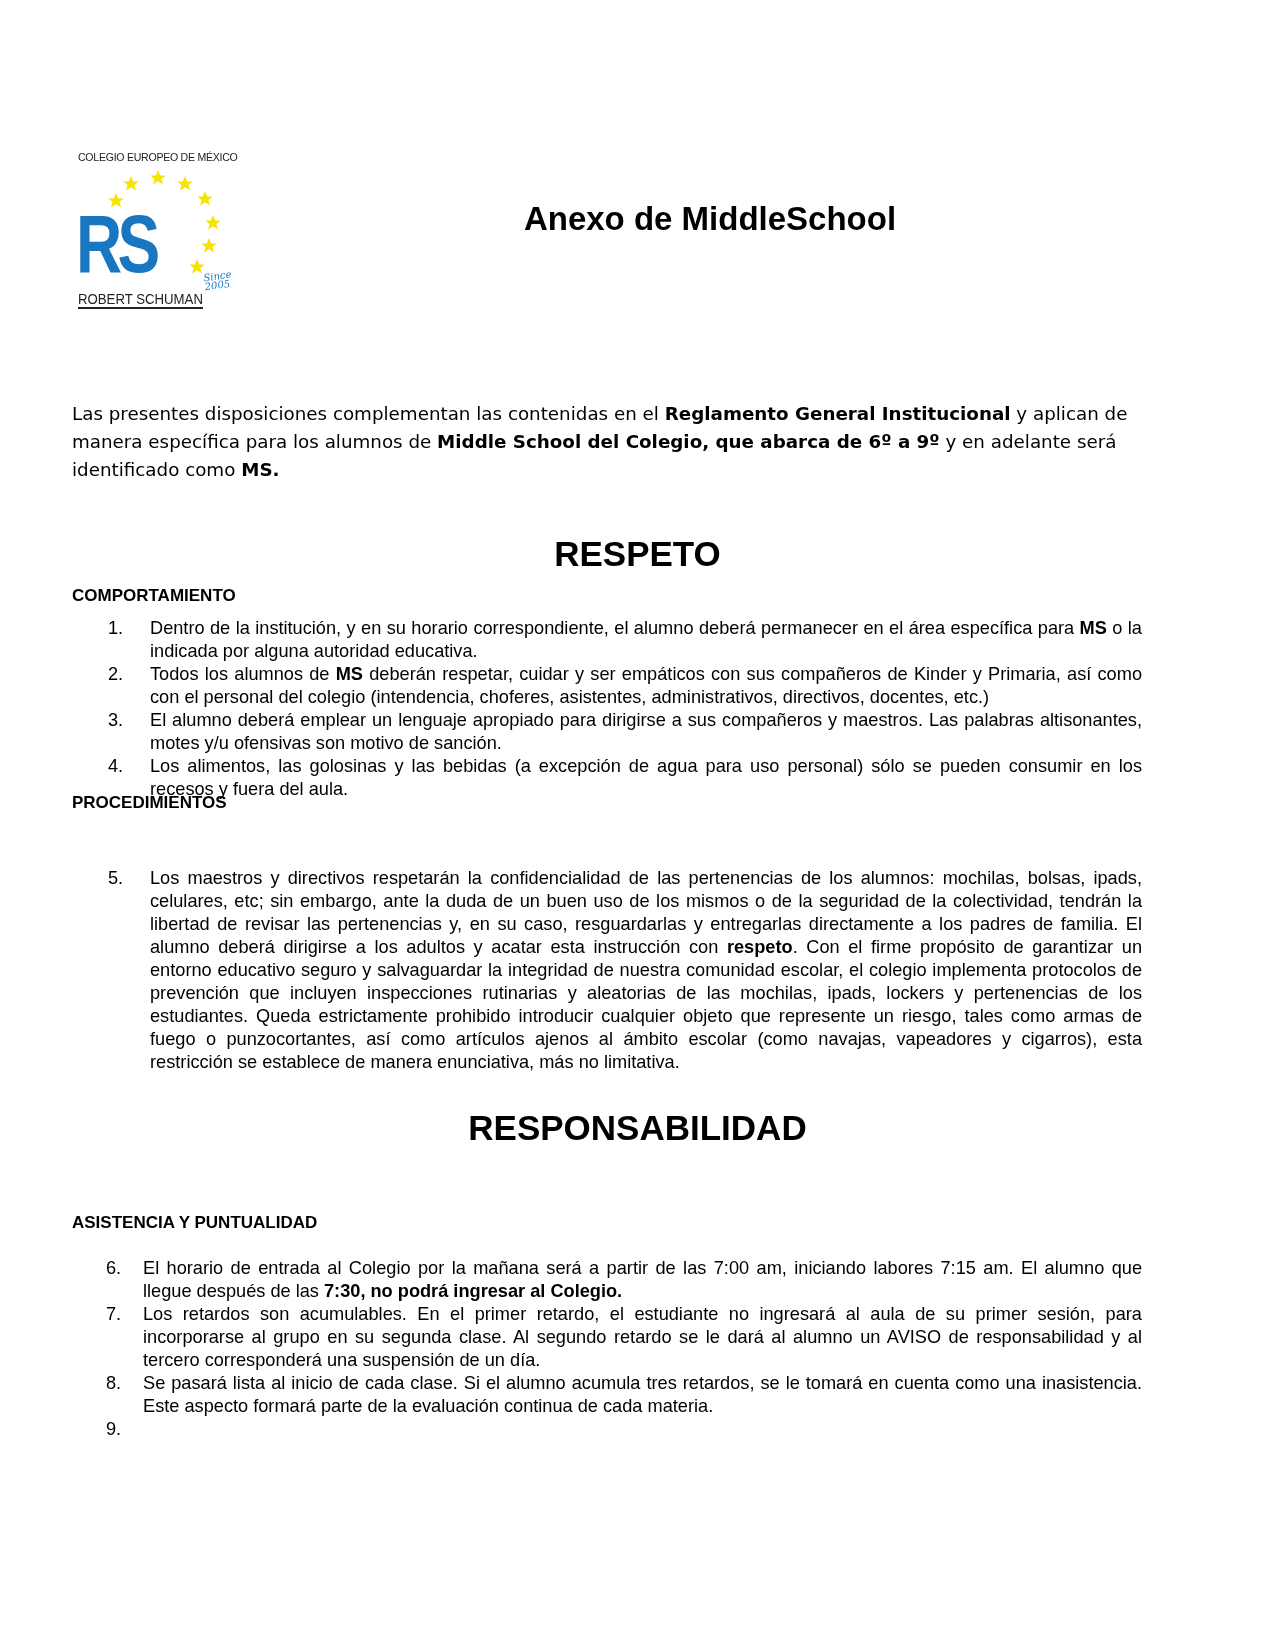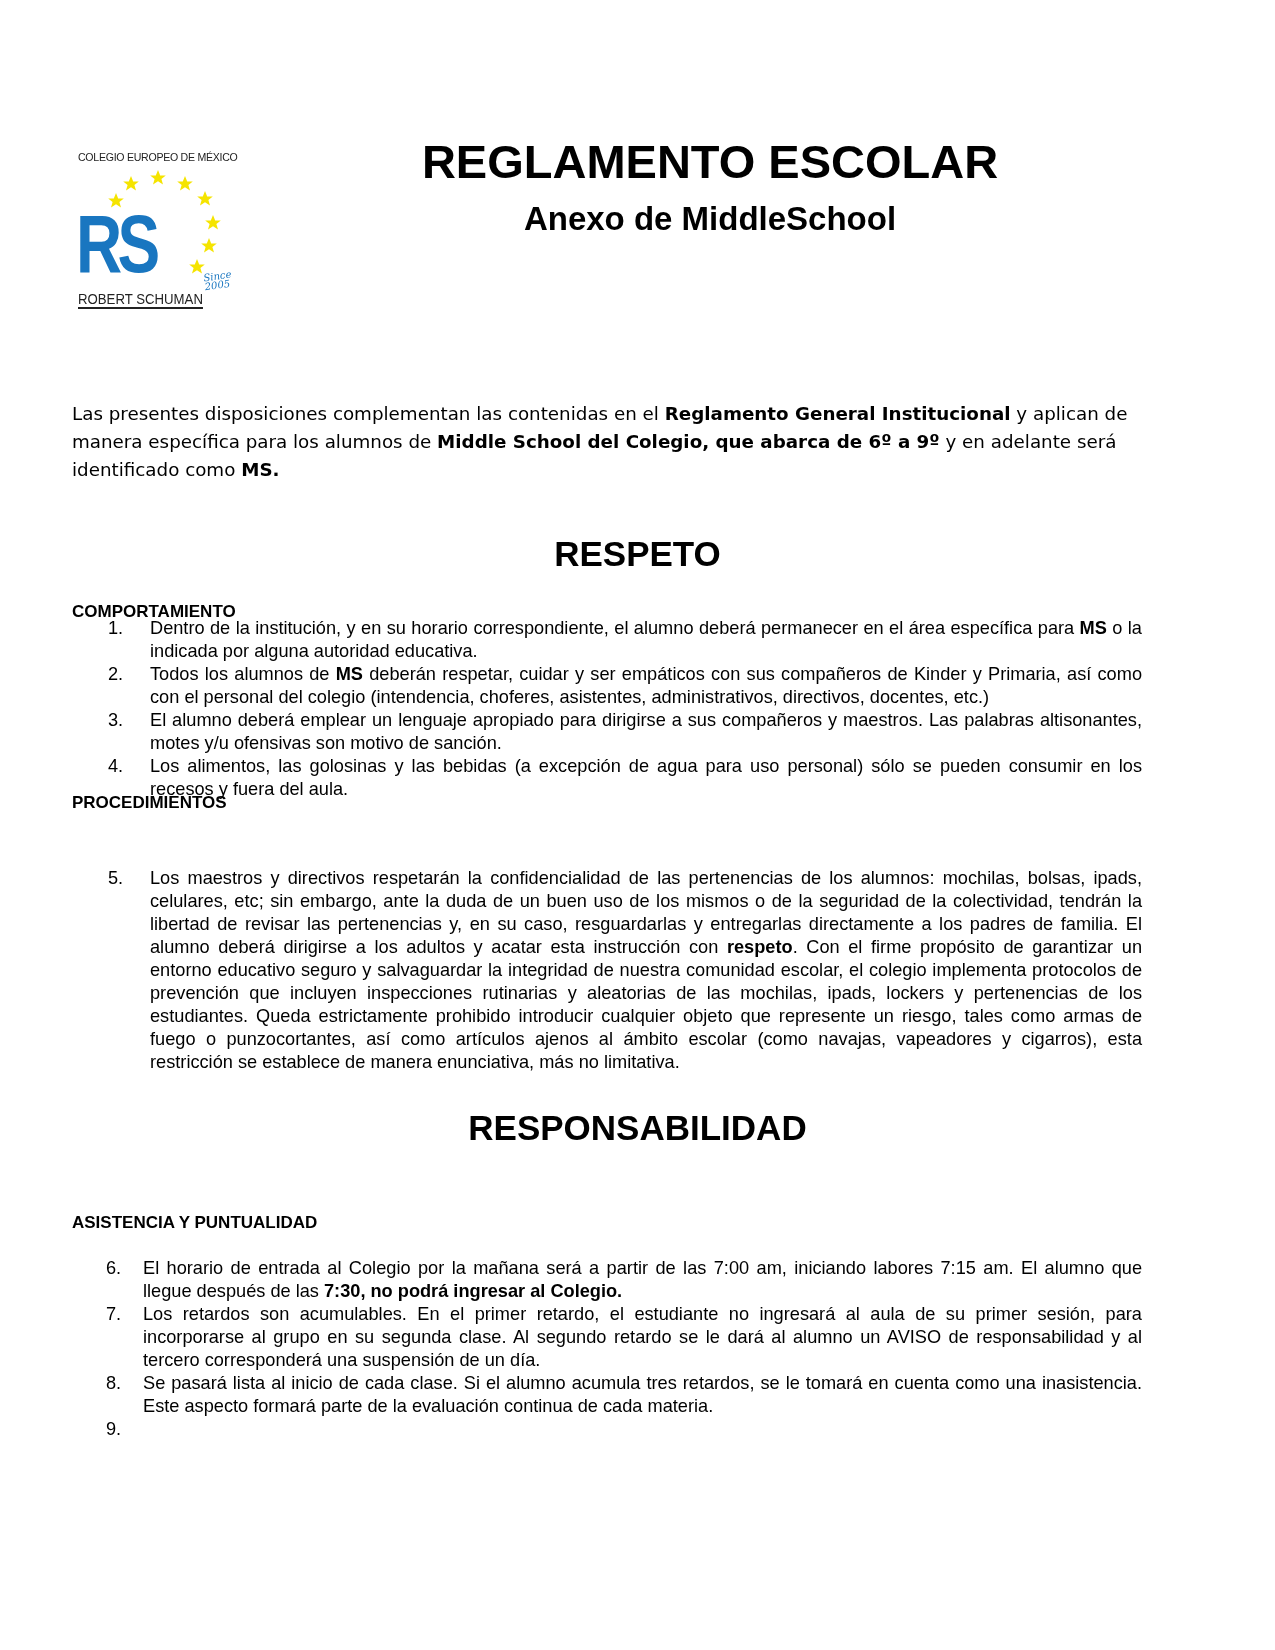--- a/index.html
+++ b/index.html
@@ -54,29 +54,28 @@
       <use href="#st" x="131" y="95"></use>
       <use href="#st" x="119" y="116"></use>
       <use href="#st" x="53" y="33"></use>
       <use href="#st" x="38" y="50"></use>
     </svg>
     <div class="logo-rs">RS</div>
     <div class="logo-since">Since 2005</div>
     <div class="logo-bottom">ROBERT SCHUMAN</div>
   </div>
 
-  <div class="title title-main">REGLAMENTO ESCOLAR</div>
   <div class="title title-sub">Anexo de MiddleSchool</div>
 
   <p class="intro" style="margin:0;">
     <span>Las presentes disposiciones complementan las contenidas en el </span><b>Reglamento General Institucional</b><span> y aplican de manera específica para los alumnos de </span><b>Middle School del Colegio, que abarca de 6º a 9º</b><span> y en adelante será identificado como </span><b>MS.</b>
   </p>
 
   <div class="section-title" style="top:518px;">RESPETO</div>
-  <div class="subheading" style="top:586px;">COMPORTAMIENTO</div>
+  <div class="subheading" style="top:570px;">COMPORTAMIENTO</div>
 
   <ol class="rules" style="top:601px;">
     <li class="rule">
       <span class="num">1.</span><span>Dentro de la institución, y en su horario correspondiente, el alumno deberá permanecer en el área específica para </span><b>MS</b><span> o la indicada por alguna autoridad educativa.</span>
     </li>
     <li class="rule">
       <span class="num">2.</span><span>Todos los alumnos de </span><b>MS</b><span> deberán respetar, cuidar y ser empáticos con sus compañeros de Kinder y Primaria, así como con el personal del colegio (intendencia, choferes, asistentes, administrativos, directivos, docentes, etc.)</span>
     </li>
     <li class="rule">
       <span class="num">3.</span><span>El alumno deberá emplear un lenguaje apropiado para dirigirse a sus compañeros y maestros. Las palabras altisonantes, motes  y/u ofensivas son motivo de sanción.</span>

